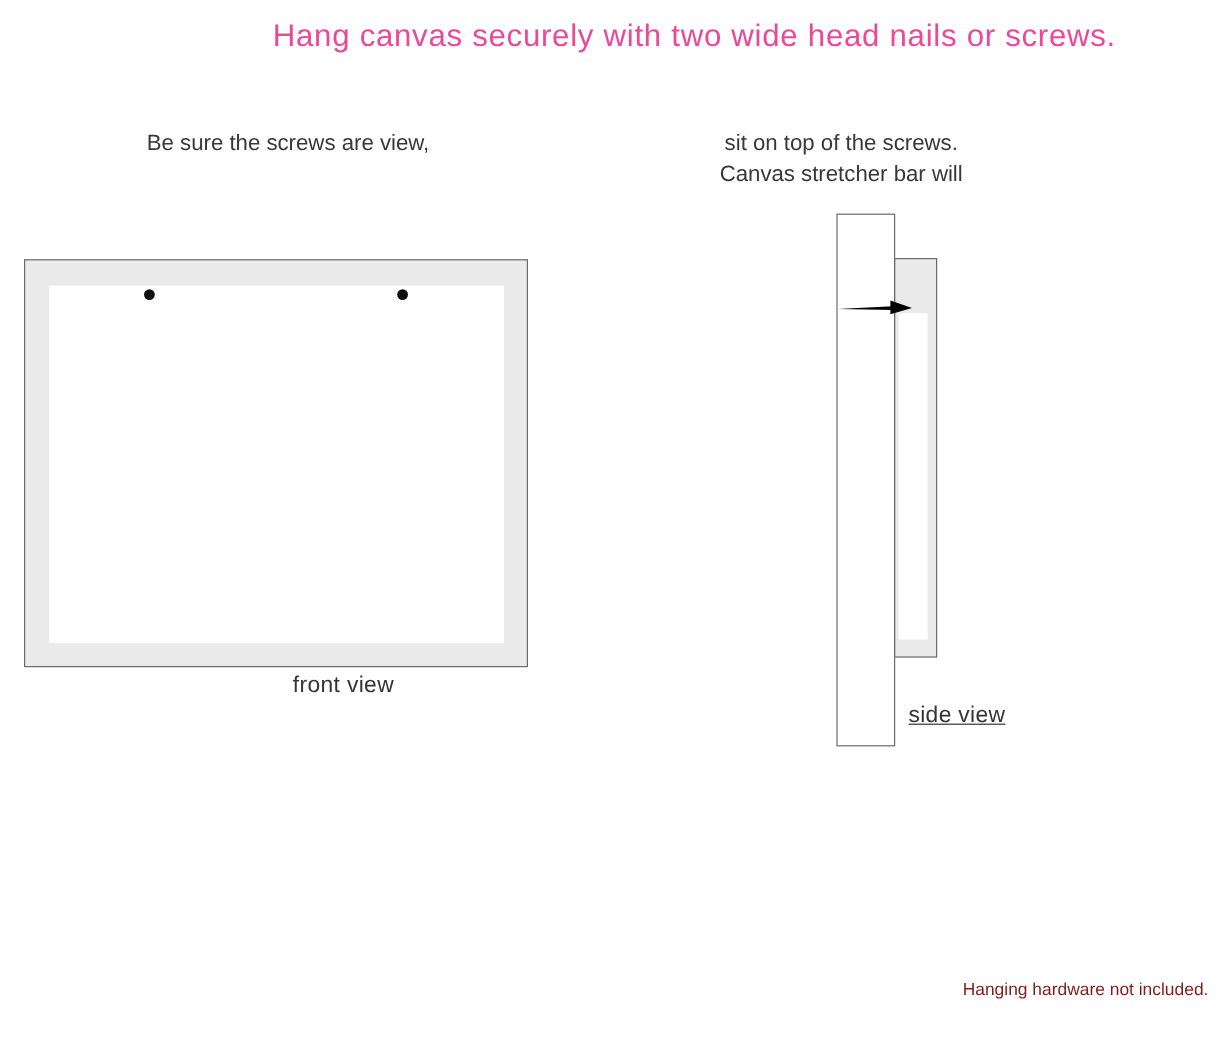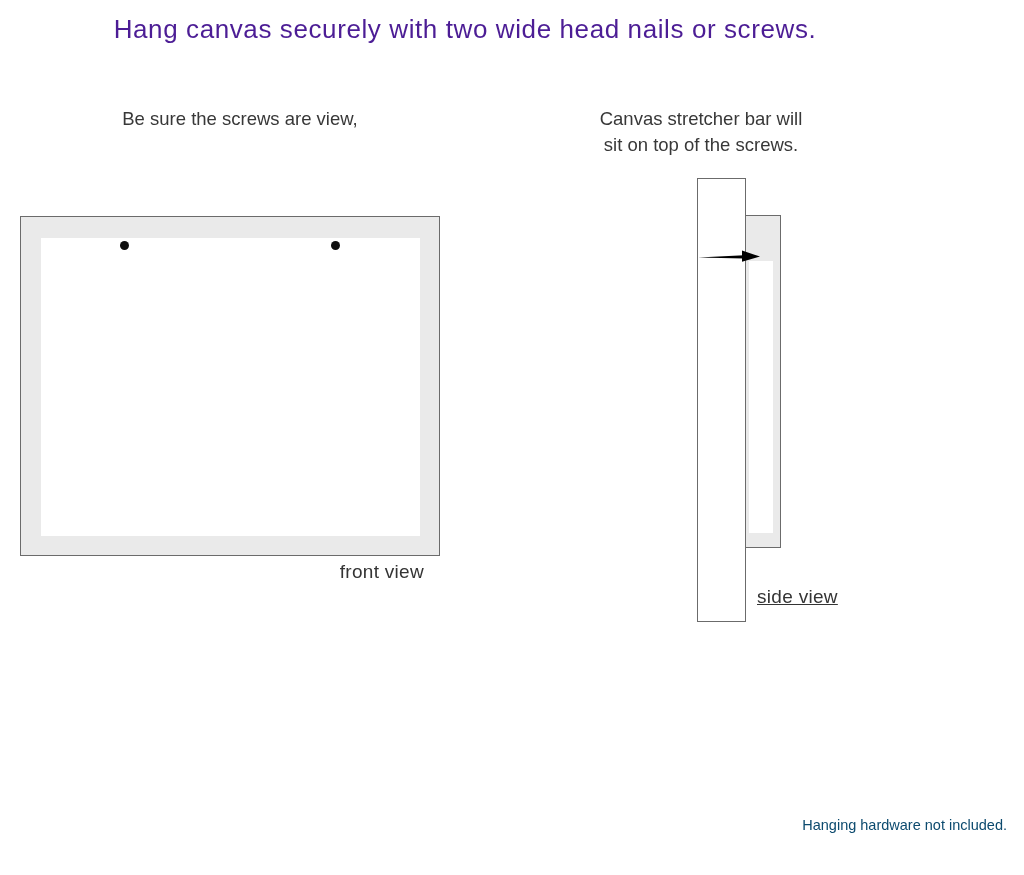--- a/index.html
+++ b/index.html
@@ -11,24 +11,24 @@
     font-family: "Liberation Sans", sans-serif;
     color: #333333;
     overflow: hidden;
   }
   .abs { position: absolute; }
 
   .page-title {
     top: 14px;
     left: 0;
     width: 930px;
-    text-align: center;
+    text-align: right;
     font-size: 26px;
     letter-spacing: 0.6px;
-    color: #4c1d95;
+    color: #ec4899;
     font-weight: 400;
   }
 
   .instruction {
     font-size: 18.5px;
     line-height: 26px;
     color: #383838;
     text-align: center;
   }
   .instruction-left { top: 106px; left: 20px; width: 440px; }
@@ -50,21 +50,21 @@
     background: #101010;
   }
   .screw-left { left: 120px; top: 241px; }
   .screw-right { left: 331px; top: 241px; }
 
   .view-label {
     font-size: 19px;
     color: #343434;
     letter-spacing: 0.3px;
   }
-  .front-view-label { top: 561px; left: 224px; width: 200px; text-align: right; }
+  .front-view-label { top: 561px; left: 244px; width: 200px; }
   .side-view-label { top: 586px; left: 757px; text-decoration: underline; }
 
   
   .side-canvas {
     left: 745px; top: 215px; width: 36px; height: 333px;
     background: #eaeaea;
     border: 1px solid #6b6b6b;
     z-index: 1;
   }
   .side-canvas-inner {
@@ -81,35 +81,35 @@
   .nail {
     left: 694px; top: 247px; width: 70px; height: 20px;
     z-index: 3;
   }
 
   .footer-note {
     top: 816px; right: 17px;
     text-align: center;
     font-size: 14.5px;
     line-height: 19px;
-    color: #0c4a6e;
+    color: #7f1d1d;
   }
 </style>
 </head>
 <body>
 
 <div class="abs page-title">Hang canvas securely with two wide head nails or screws.</div>
 
 <div class="abs instruction instruction-left">
   <div>Be sure the screws are view,</div>
 </div>
 
 <div class="abs instruction instruction-right">
+  <div>sit on top of the screws.</div>
   <div>Canvas stretcher bar will</div>
-  <div>sit on top of the screws.</div>
 </div>
 
 <div class="abs front-canvas">
   <div class="front-canvas-inner"></div>
 </div>
 <div class="abs screw-dot screw-left"></div>
 <div class="abs screw-dot screw-right"></div>
 <div class="abs view-label front-view-label">front view</div>
 
 <div class="abs side-canvas">

